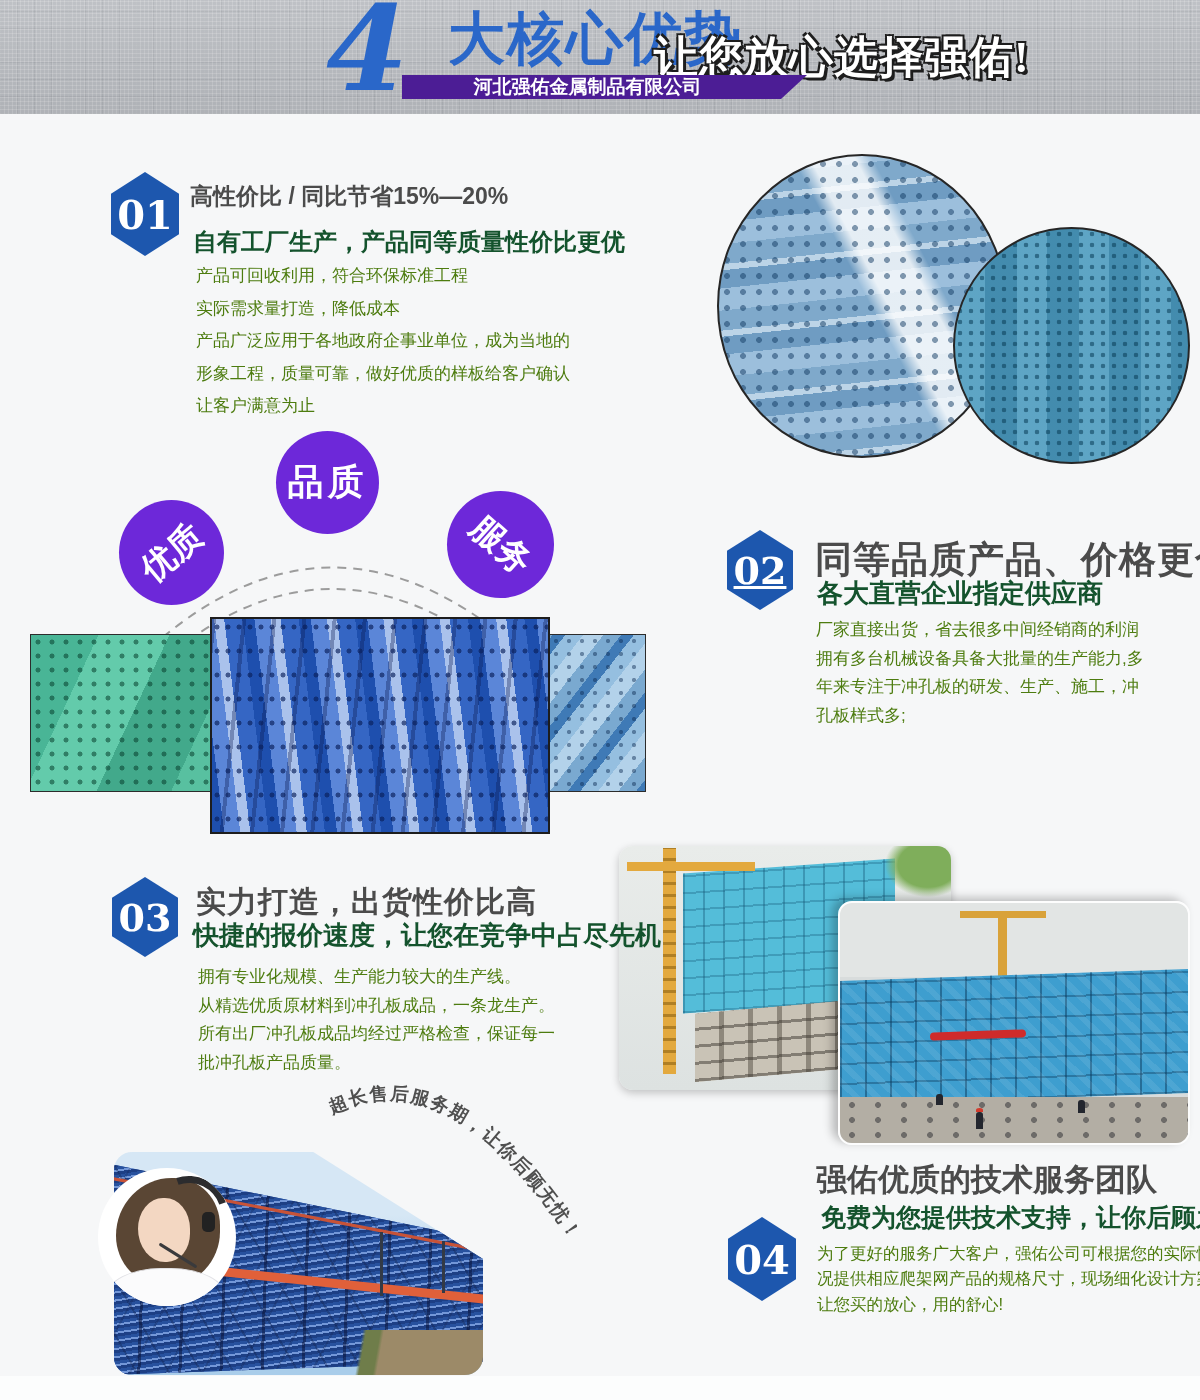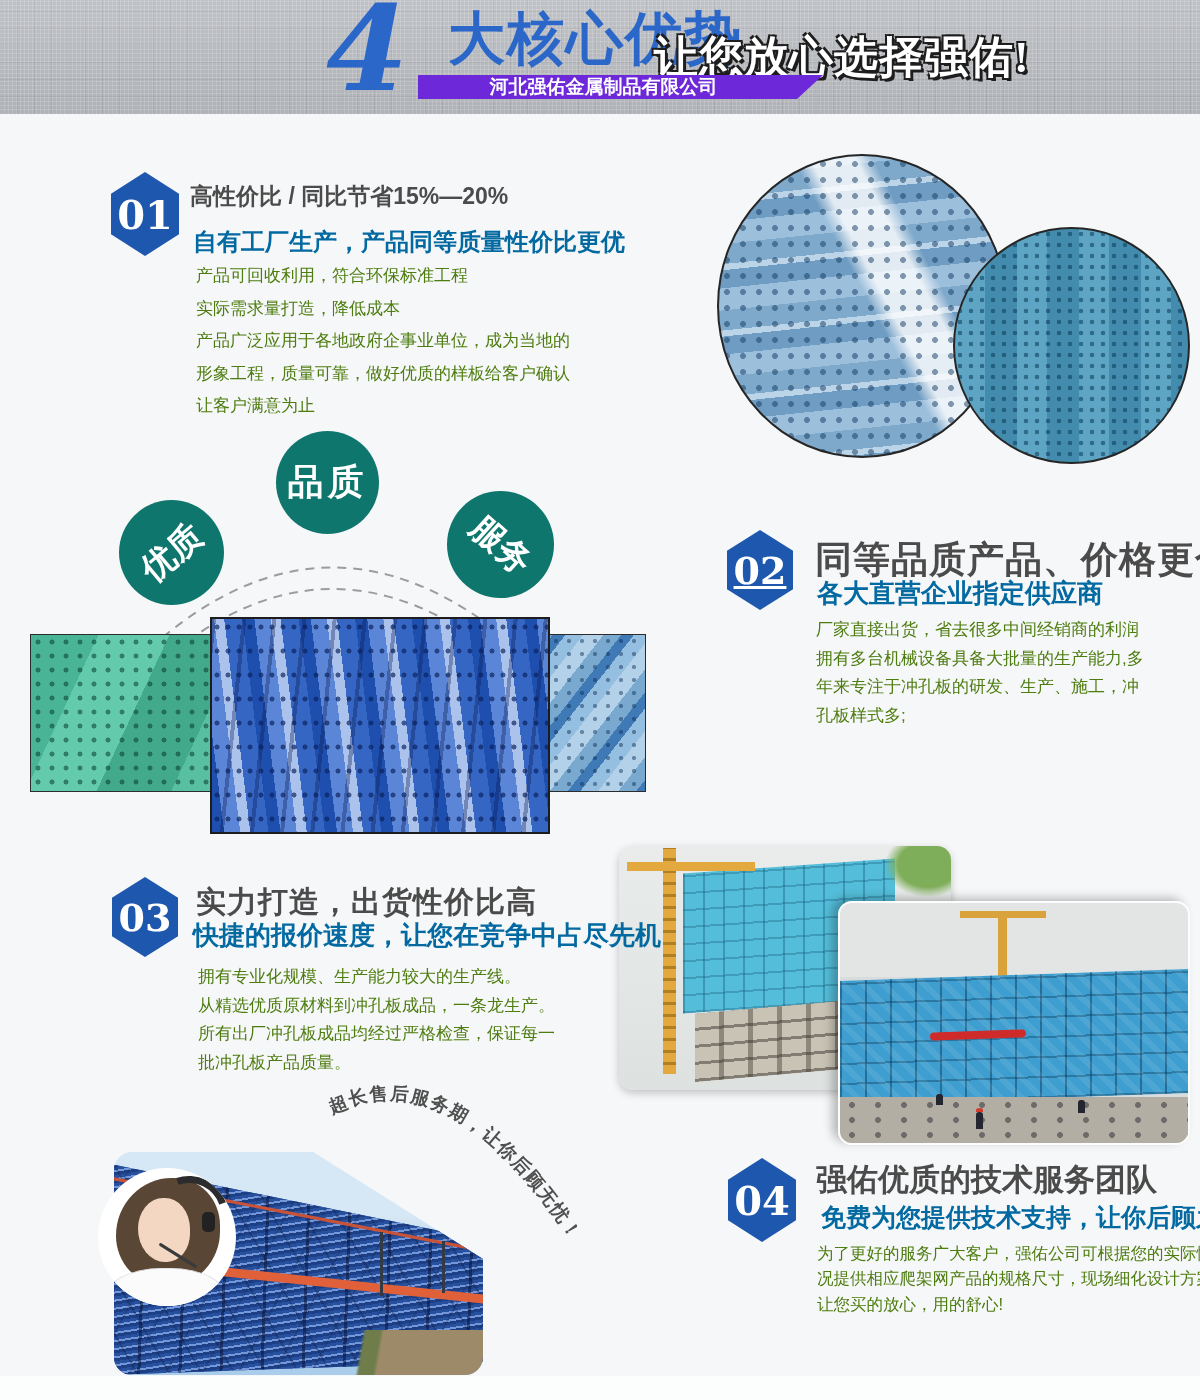--- a/index.html
+++ b/index.html
@@ -16,58 +16,58 @@
       repeating-linear-gradient(90deg,rgba(255,255,255,.16) 0 1px,transparent 1px 4px),
       repeating-linear-gradient(0deg,rgba(110,114,120,.14) 0 1px,transparent 1px 17px),
       repeating-linear-gradient(90deg,rgba(110,114,120,.14) 0 1px,transparent 1px 17px);}
   .big4{left:326px;top:-10px;font-family:"DejaVu Serif",serif;font-style:italic;font-weight:bold;
     font-size:118px;line-height:1;color:#2a67c9;z-index:2;}
   .header-title{left:400px;top:8px;font-family:"Liberation Serif",serif;font-weight:bold;
     font-size:57px;line-height:1.1;color:#2a67c9;letter-spacing:2px;z-index:2;white-space:nowrap;margin-left:48px;}
   .header-tagline{left:654px;top:28px;font-family:"Liberation Serif",serif;font-weight:bold;
     font-size:44px;color:#ffffff;letter-spacing:1px;z-index:3;white-space:nowrap;
     text-shadow:-2px -2px 0 #1e1e1e,2px -2px 0 #1e1e1e,-2px 2px 0 #1e1e1e,2px 2px 0 #1e1e1e,3px 3px 0 #1e1e1e;}
-  .company-banner{left:402px;top:75px;width:405px;height:24px;background:#6d28d9;z-index:3;
+  .company-banner{left:402px;top:75px;width:405px;height:24px;background:#4c1d95;z-index:3;
     clip-path:polygon(0 0,100% 0,calc(100% - 26px) 100%,0 100%);
     color:#fff;font-size:19px;font-weight:bold;line-height:24px;text-align:center;
-    padding-right:34px;box-sizing:border-box;white-space:nowrap;margin-left:16px;}
+    padding-right:34px;box-sizing:border-box;white-space:nowrap;}
 
   
   .hex{width:68px;height:84px;background:#1d57ae;color:#fff;z-index:5;
     clip-path:polygon(50% 0,100% 26%,100% 74%,50% 100%,0 74%,0 26%);
     display:flex;align-items:center;justify-content:center;
     font-family:"DejaVu Serif",serif;font-weight:bold;font-size:40px;}
   .sec-title{font-weight:bold;color:#4b4b4b;white-space:nowrap;z-index:5;}
-  .sec-sub{font-family:"Liberation Serif",serif;font-weight:bold;color:#0369a1;white-space:nowrap;z-index:5;}
+  .sec-sub{font-family:"Liberation Serif",serif;font-weight:bold;color:#14532d;white-space:nowrap;z-index:5;}
   .sec-body{color:#4d7c0f;z-index:5;}
   .sec-body div{white-space:nowrap;}
   .serif-t{font-family:"Liberation Serif",serif;}
 
   .s1-hex{left:111px;top:172px;}
   .s1-title{left:190px;top:181px;font-size:23px;}
   .s1-sub{left:193px;top:226px;font-size:24px;}
   .s1-body{left:196px;top:260px;font-size:17px;line-height:32.5px;}
 
   .s2-hex{left:727px;top:530px;width:66px;height:80px;font-size:38px;text-decoration:underline;}
   .s2-title{left:815px;top:535px;font-size:37px;letter-spacing:1px;}
   .s2-sub{left:817px;top:576px;font-size:26px;}
   .s2-body{left:816px;top:616px;font-size:17px;line-height:28.6px;}
 
   .s3-hex{left:112px;top:877px;width:66px;height:80px;font-size:38px;}
   .s3-title{left:196px;top:882px;font-size:30px;letter-spacing:1px;}
   .s3-sub{left:193px;top:918px;font-size:26px;}
   .s3-body{left:198px;top:963px;font-size:17px;line-height:28.6px;}
 
-  .s4-hex{left:728px;top:1158px;}
+  .s4-hex{left:728px;top:1217px;}
   .s4-title{left:816px;top:1159px;font-size:31px;}
   .s4-sub{left:821px;top:1201px;font-size:25px;}
   .s4-body{left:817px;top:1241px;font-size:16.5px;line-height:25.3px;}
 
   
-  .badge{border-radius:50%;background:#0f766e;color:#fff;z-index:4;
+  .badge{border-radius:50%;background:#6d28d9;color:#fff;z-index:4;
     display:flex;align-items:center;justify-content:center;font-weight:bold;}
   .badge-youzhi{left:119px;top:500px;width:105px;height:105px;font-size:34px;}
   .badge-pinzhi{left:276px;top:431px;width:103px;height:103px;font-size:36px;letter-spacing:4px;}
   .badge-fuwu{left:447px;top:491px;width:107px;height:107px;font-size:34px;}
   .rot-l{transform:rotate(-40deg);}
   .rot-r{transform:rotate(42deg);}
   .arc-svg{left:55px;top:415px;z-index:3;}
 
   
   .img-frame{border:1px solid #2c2c2c;z-index:3;}

